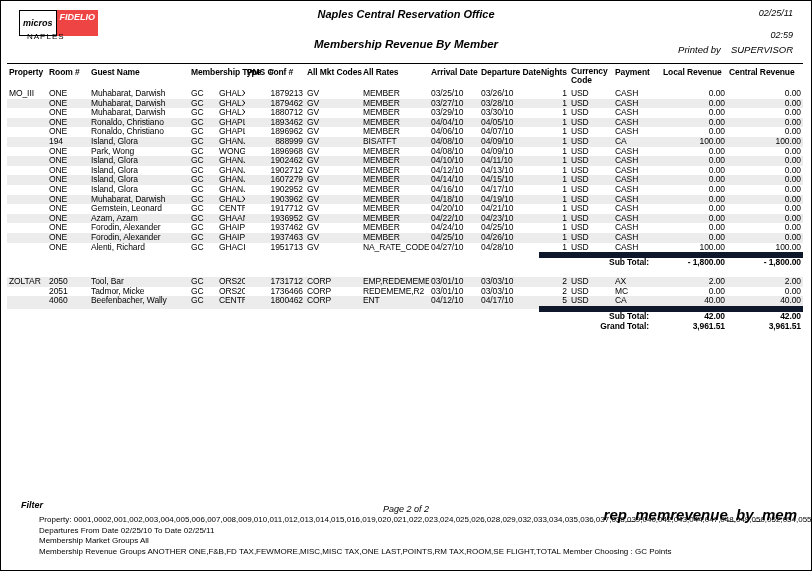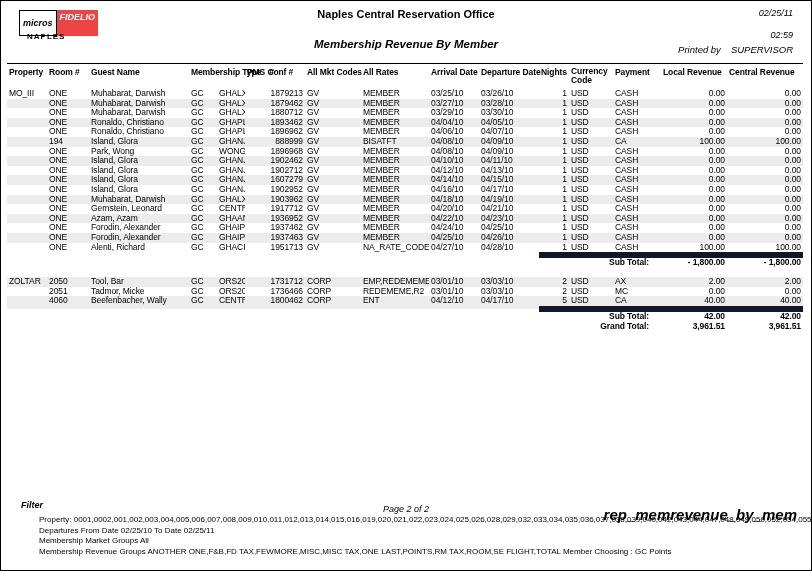--- a/index.html
+++ b/index.html
@@ -2,22 +2,22 @@
 <html><head>
 <meta charset="utf-8">
 <style>
   html,body{margin:0;padding:0;background:#888;}
   .page{position:relative;width:810px;height:569px;background:#fff;border:1px solid #000;
         font-family:"Liberation Sans",sans-serif;color:#000;overflow:hidden;}
   
   .logo{position:absolute;left:18px;top:9px;display:flex;align-items:stretch;font-size:9px;font-weight:bold;}
   .logo-micros{border:1px solid #000;background:#fff;color:#000;padding:7px 3px;font-style:italic;}
   .logo-fidelio{background:#ef4444;color:#fff;padding:2px 3px;font-style:italic;}
-  .logo-prop{position:absolute;left:26px;top:31px;font-size:8px;font-weight:bold;letter-spacing:1px;}
-  .office-title{position:absolute;left:0;top:7px;width:100%;text-align:center;font-size:11px;font-weight:bold;}
+  .logo-prop{position:absolute;left:26px;top:31px;font-size:8px;font-weight:normal;letter-spacing:1px;}
+  .office-title{position:absolute;left:0;top:7px;width:100%;text-align:center;font-size:11px;font-weight:bold;font-style:italic;}
   .report-title{position:absolute;left:0;top:37px;width:100%;text-align:center;font-size:11.5px;font-weight:bold;font-style:italic;}
   .p-date{position:absolute;right:18px;top:7px;font-size:9px;font-style:italic;}
   .p-time{position:absolute;right:18px;top:29px;font-size:9px;font-style:italic;}
   .p-by{position:absolute;right:18px;top:43px;font-size:9.5px;font-style:italic;}
   .p-by-user{margin-left:10px;}
   
   table.rpt{position:absolute;left:6px;top:62px;width:796px;border-collapse:collapse;table-layout:fixed;
             font-size:8.5px;letter-spacing:-0.1px;}
   table.rpt th{font-weight:bold;text-align:left;vertical-align:top;padding:3px 2px 4px 2px;white-space:nowrap;
                border-top:1px solid #000;font-size:8.5px;}

